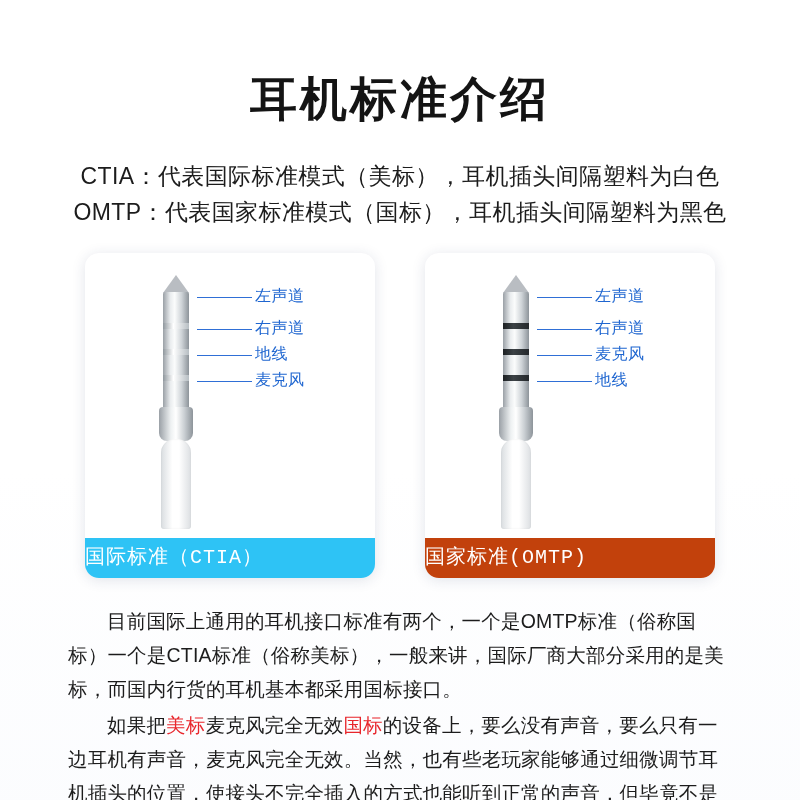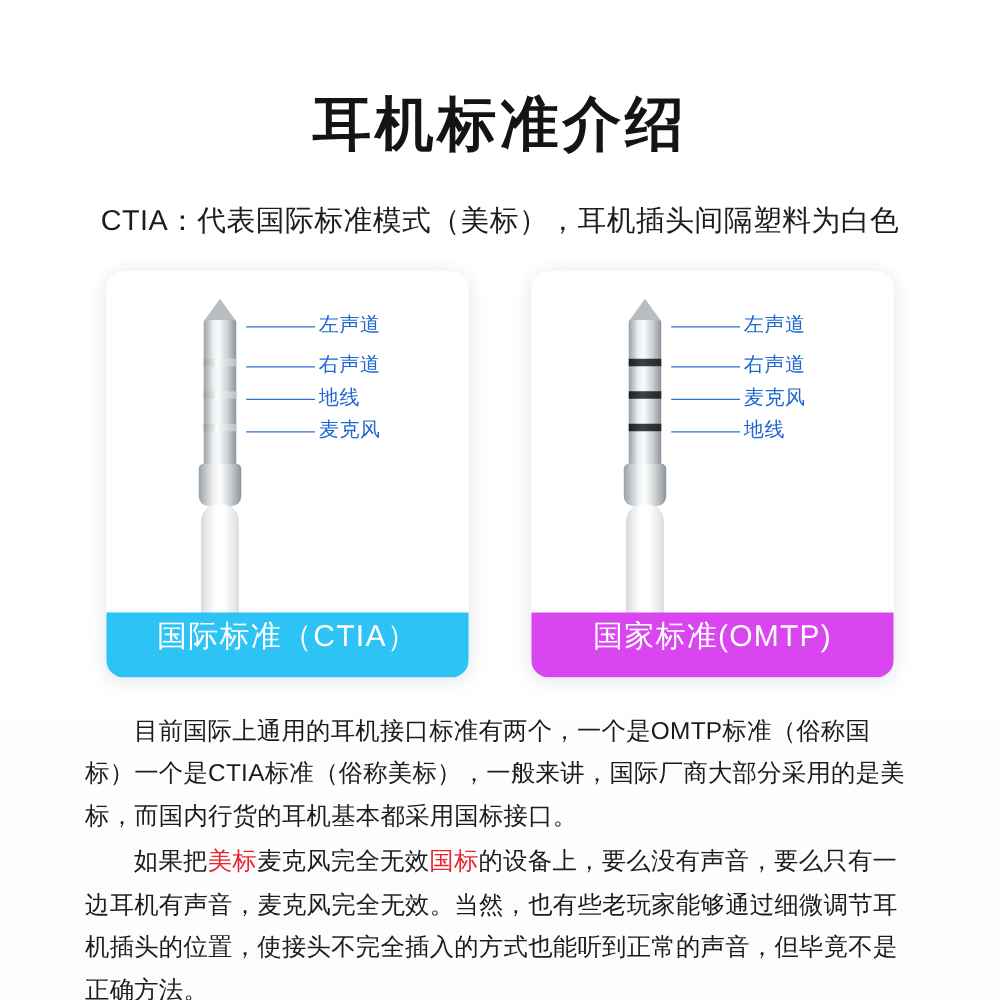--- a/index.html
+++ b/index.html
@@ -44,49 +44,50 @@
     line-height: 1.55;
     letter-spacing: 0.4px;
   }
 
   
   .cards {
     margin-top: 22px;
     display: flex;
     justify-content: center;
     gap: 50px;
+    font-family: Liberation Mono, monospace;
   }
   .card {
     width: 290px;
     height: 325px;
     background: #ffffff;
     border-radius: 14px;
     box-shadow: 0 2px 14px rgba(30, 50, 90, 0.13);
     position: relative;
     overflow: hidden;
   }
   .card-body {
     position: relative;
     width: 100%;
     height: 285px;
   }
   .card-footer {
     position: absolute;
     left: 0;
     bottom: 0;
     width: 100%;
-    height: 52px;
+    height: 40px;
     line-height: 40px;
-    text-align: center;
+    text-align: left;
     color: #ffffff;
-    font-size: 24px;
+    font-size: 20px;
     letter-spacing: 1px;
   }
   .footer-ctia { background: #2ec3f5; }
-  .footer-omtp { background: #d946ef; }
+  .footer-omtp { background: #c2410c; }
 
   
   .plug {
     position: absolute;
     left: 70px;
     top: 22px;
     width: 42px;
     height: 250px;
   }
   .plug .tip {
@@ -170,20 +171,21 @@
 </style>
 </head>
 <body>
 
 <div class="page">
 
   <h1 class="title">耳机标准介绍</h1>
 
   <div class="subtitles">
     <div class="subtitle">CTIA：代表国际标准模式（美标），耳机插头间隔塑料为白色</div>
+    <div class="subtitle">OMTP：代表国家标准模式（国标），耳机插头间隔塑料为黑色</div>
   </div>
 
   <div class="cards">
 
     <div class="card">
       <div class="card-body">
         <div class="plug">
           <div class="tip"></div>
           <div class="shaft"></div>
           <div class="ring ring-light" style="top:48px"></div>

